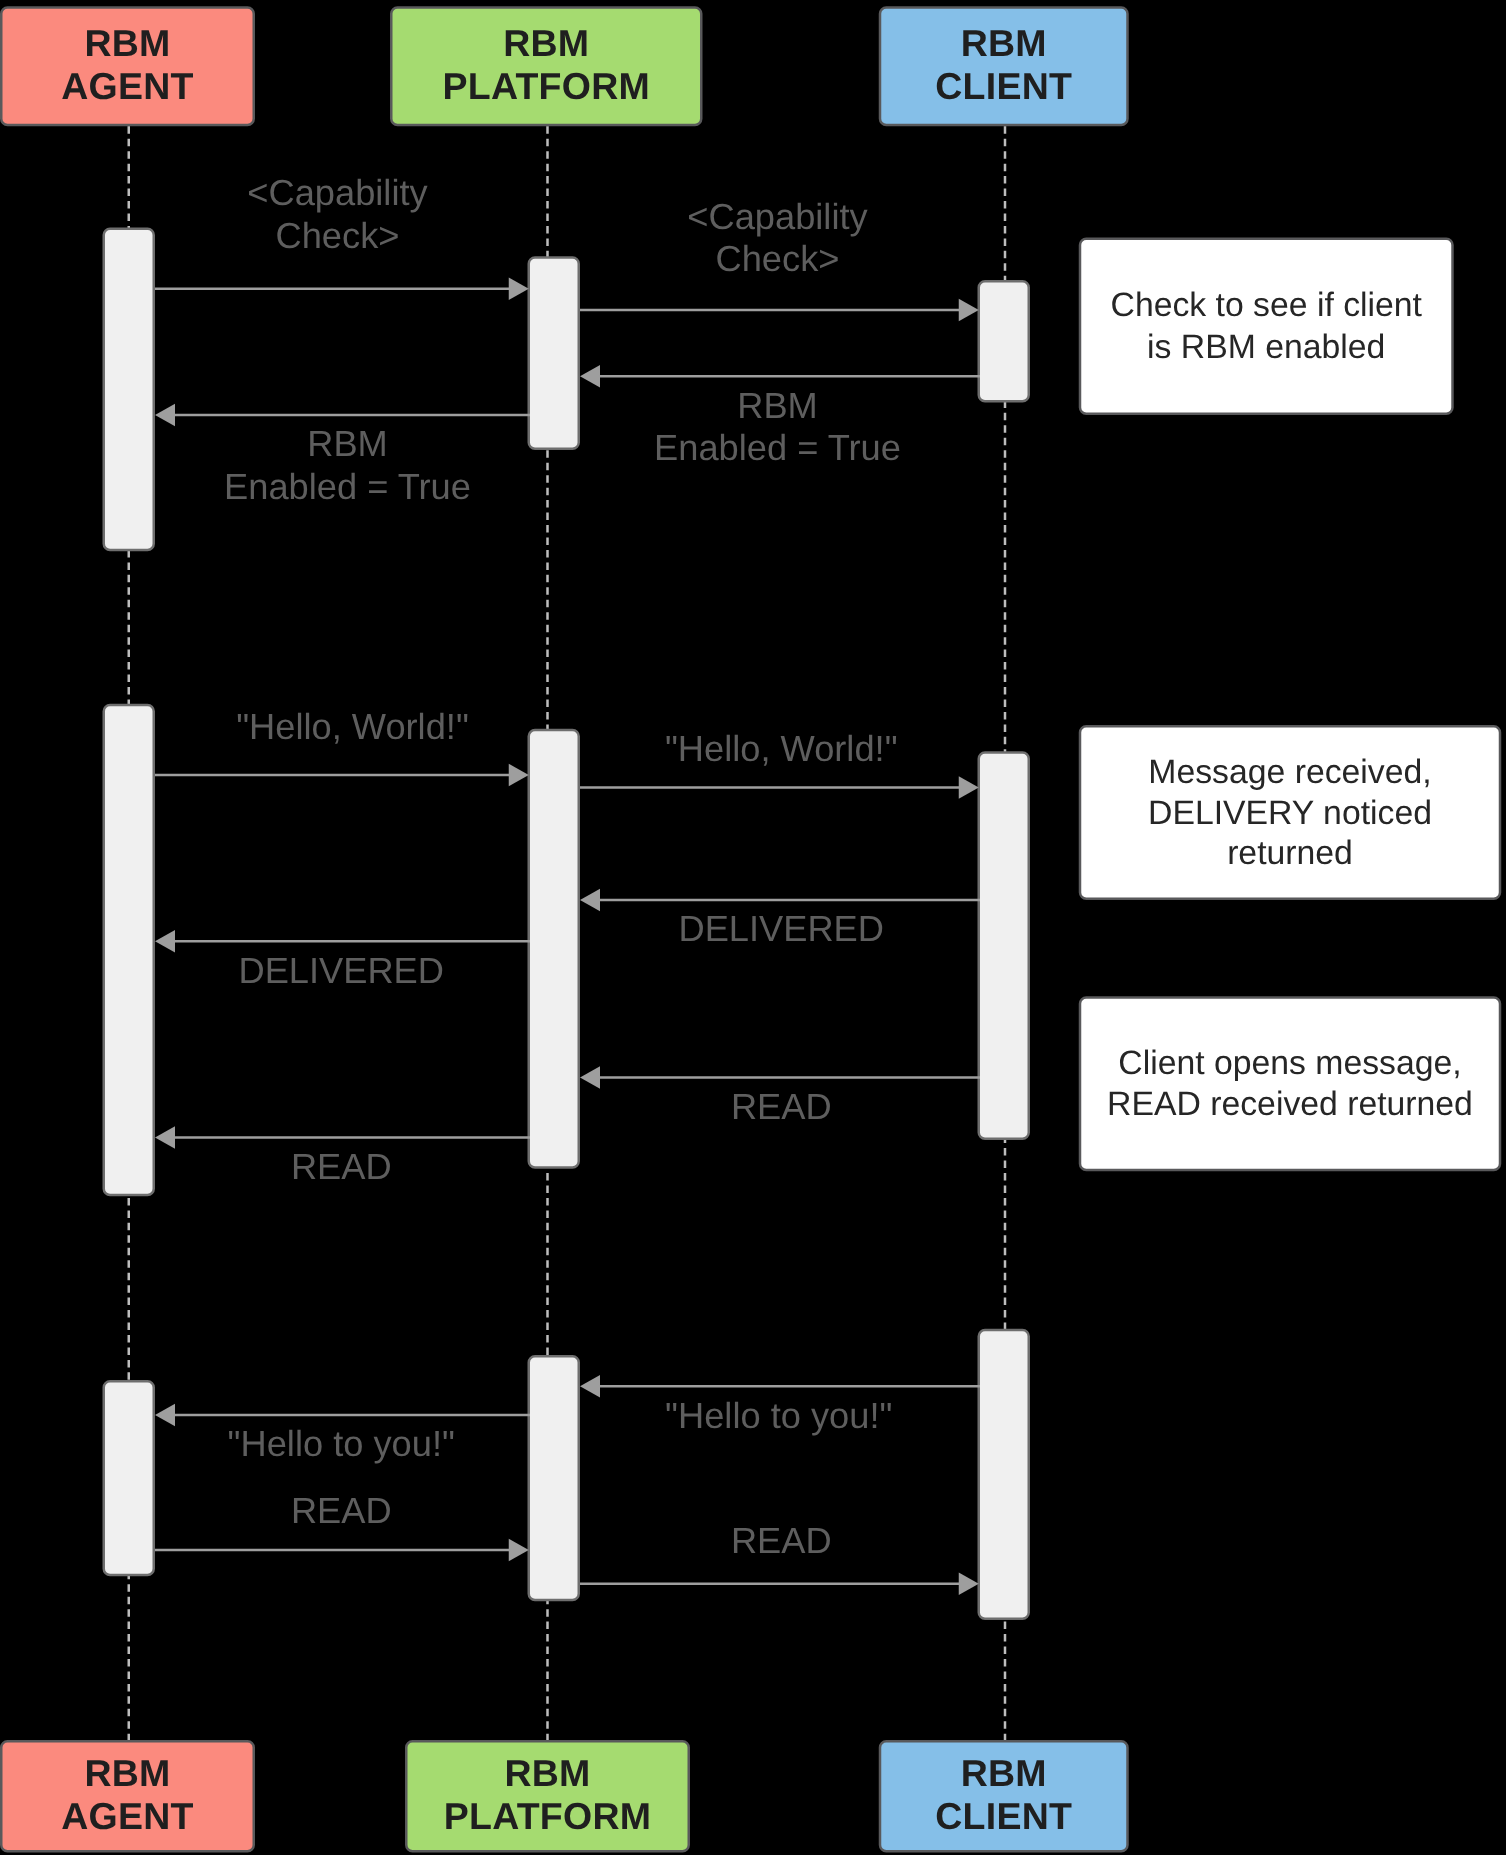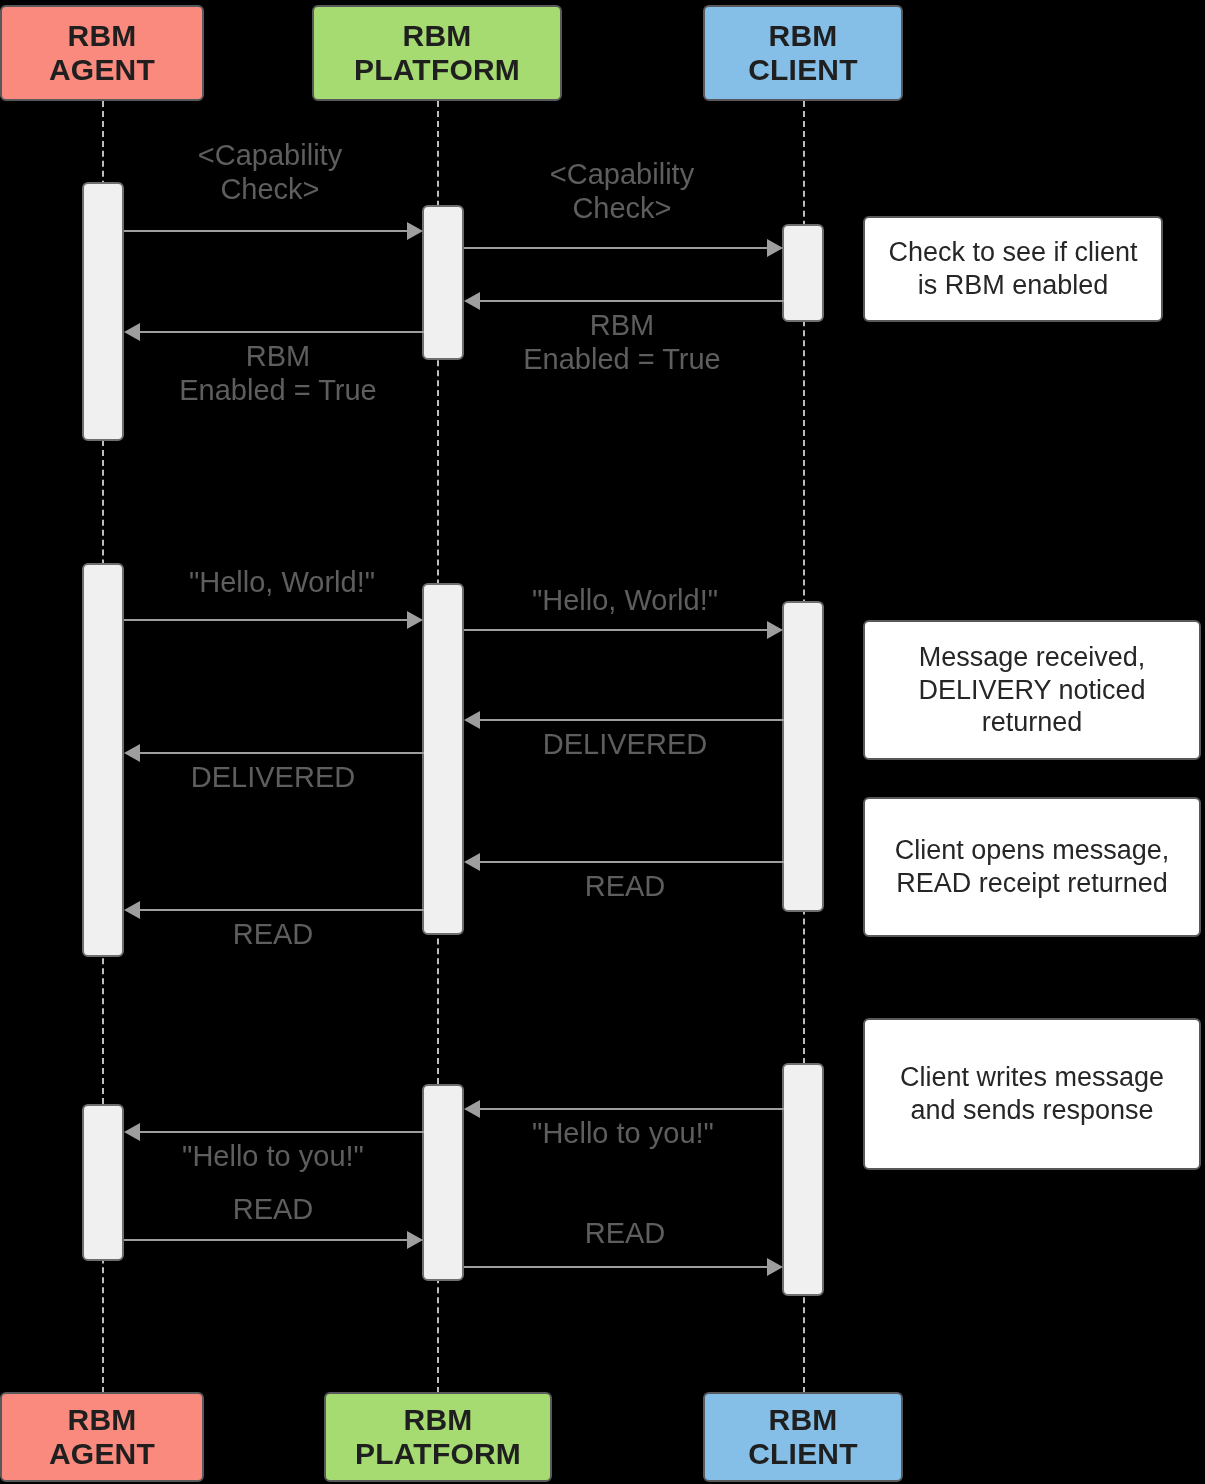--- a/index.html
+++ b/index.html
@@ -182,27 +182,26 @@
   <div class="msg-label" style="left:148px; top:1139px; width:250px;">"Hello to you!"</div>
 
   <div class="msg-line" style="left:124px; top:1239px; width:292px;"></div>
   <div class="arrow-head arrow-right" style="left:407px; top:1231px;"></div>
   <div class="msg-label" style="left:148px; top:1192px; width:250px;">READ</div>
 
   <div class="msg-line" style="left:464px; top:1266px; width:312px;"></div>
   <div class="arrow-head arrow-right" style="left:767px; top:1258px;"></div>
   <div class="msg-label" style="left:500px; top:1216px; width:250px;">READ</div>
 
-  <div class="note-box" style="left:863px; top:216px; width:300px; height:106px;">Check to see if client is RBM enabled</div>
-
-  <div class="note-box" style="left:863px; top:580px; width:338px; height:140px;margin-top:40px;">Message received, DELIVERY noticed returned</div>
-
-  <div class="note-box" style="left:863px; top:797px; width:338px; height:140px;">Client opens message, READ receipt returned</div>
-
-  <div class="note-box" style="left:863px; top:1018px; width:338px; height:152px;">Client writes message and sends response</div>
+  <div class="note-box" style="left:863px; top:190px; width:300px; height:142px;">Check to see if client is RBM enabled</div>
+
+  <div class="note-box" style="left:863px; top:580px; width:338px; height:140px;">Message received, DELIVERY noticed returned</div>
+
+  <div class="note-box" style="left:863px; top:797px; width:338px; height:140px;">Client opens message, READ received returned</div>
+
 
 
   <div class="actor-box" style="left:0px; top:1392px; width:204px; height:90px; background:#fb8a7e;">
     <span class="ln">RBM</span>
     <span class="ln">AGENT</span>
   </div>
 
   <div class="actor-box" style="left:324px; top:1392px; width:228px; height:90px; background:#a5db70;">
     <span class="ln">RBM</span>
     <span class="ln">PLATFORM</span>

